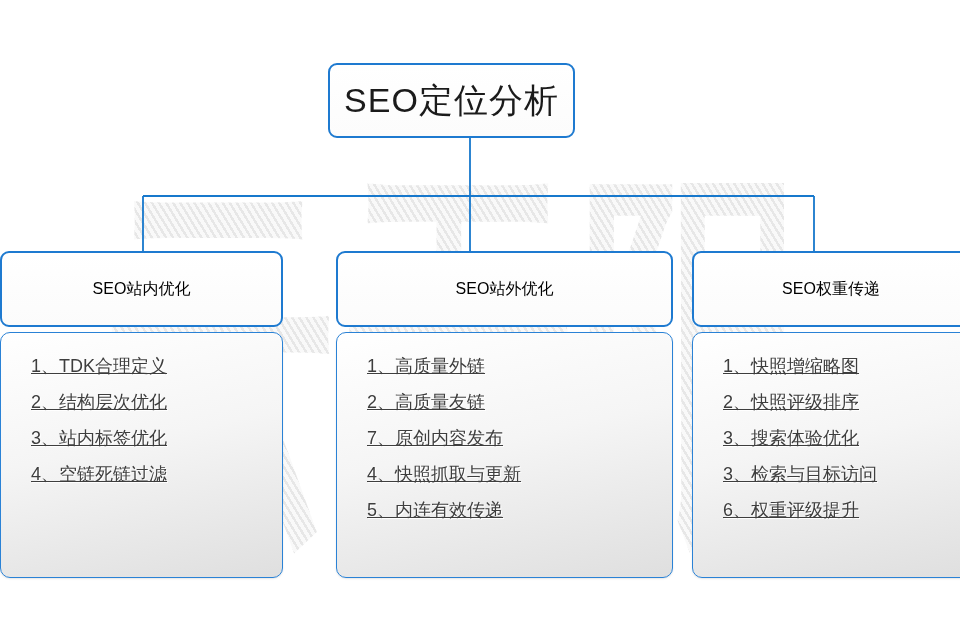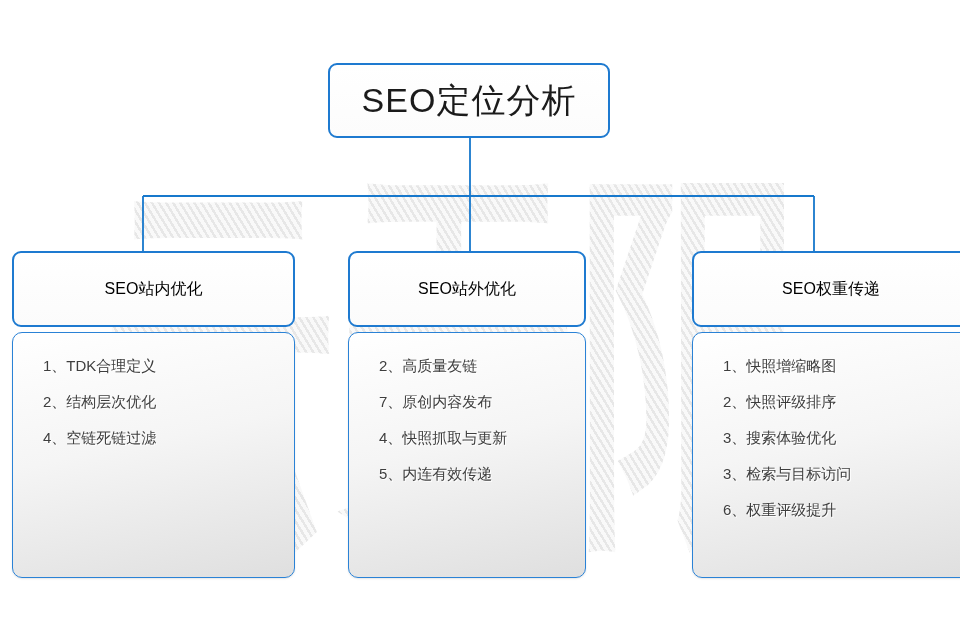--- a/index.html
+++ b/index.html
@@ -67,25 +67,25 @@
     justify-content: center;
     z-index: 3;
     box-sizing: border-box;
   }
   .node .node-label {
     font-size: 34px;
     color: #1b1b1b;
     letter-spacing: 1px;
     white-space: nowrap;
   }
-  .root-node { left: 328px; top: 63px; width: 282px; height: 75px; }
+  .root-node { left: 328px; top: 63px; width: 247px; height: 75px; }
 
   .column { position: absolute; top: 251px; z-index: 3; }
-  .col-1 { left: 12px;   width: 283px; }
-  .col-2 { left: 348px; width: 238px; border-radius: 20px; }
+  .col-1 { left: 0;   width: 283px; }
+  .col-2 { left: 336px; width: 337px; border-radius: 20px; }
   .col-3 { left: 675px; width: 278px; margin-left: 17px; }
 
   .column .head {
     position: relative;
     width: 100%;
     height: 76px;
     background: linear-gradient(#ffffff, #fbfbfb);
     border: 2px solid #1e7ad0;
     border-radius: 9px;
     display: flex;
@@ -103,25 +103,26 @@
     border-radius: 10px;
     box-sizing: border-box;
     box-shadow: 0 1px 2px rgba(0,0,0,0.10);
   }
   .panel ul {
     list-style: none;
     margin: 0;
     padding: 15px 0 0 30px;
   }
   .panel li {
-    font-size: 15px;
+    font-size: 18px;
     line-height: 36px;
     color: #3e3e3e;
     text-shadow: 1px 1px 0 rgba(255,255,255,0.95);
     white-space: nowrap;
+    text-decoration: underline;
   }
 </style>
 </head>
 <body>
 
 <div class="canvas">
 
   <div class="watermark">
     <span>云无限</span>
   </div>
@@ -138,31 +139,33 @@
   </div>
 
   <div class="column col-1">
     <div class="head">
       <span class="node-label">SEO站内优化</span>
     </div>
     <div class="panel">
       <ul>
         <li>1、TDK合理定义</li>
         <li>2、结构层次优化</li>
+        <li>3、站内标签优化</li>
         <li>4、空链死链过滤</li>
       </ul>
     </div>
   </div>
 
   <div class="column col-2">
     <div class="head">
       <span class="node-label">SEO站外优化</span>
     </div>
     <div class="panel">
       <ul>
+        <li>1、高质量外链</li>
         <li>2、高质量友链</li>
         <li>7、原创内容发布</li>
         <li>4、快照抓取与更新</li>
         <li>5、内连有效传递</li>
       </ul>
     </div>
   </div>
 
   <div class="column col-3">
     <div class="head">

